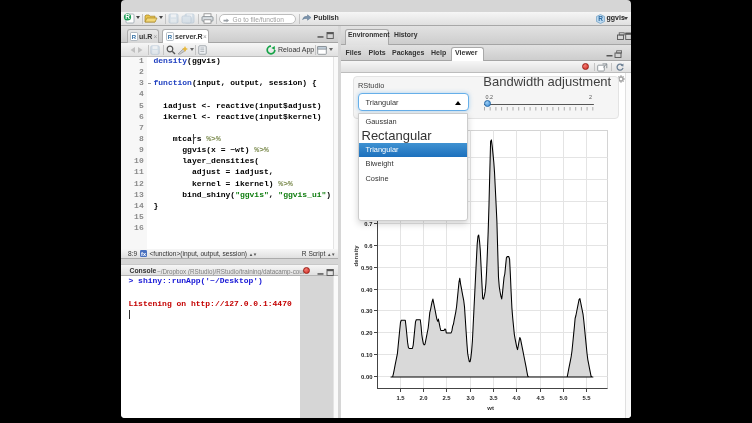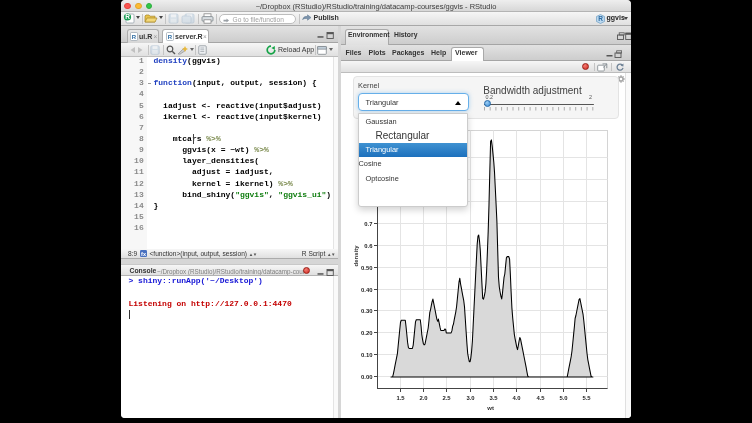--- a/index.html
+++ b/index.html
@@ -7,26 +7,20 @@
 .grad{background:linear-gradient(#f6f6f6,#e0e0e0)}
 .sep{position:absolute;width:1px;background:#c4c4c4}
 .tl{position:absolute;top:2.5px;width:6.6px;height:6.6px;border-radius:50%}
 .tabtxt{font-weight:bold;font-size:7px;color:#333}
 .mono{font-family:"Liberation Mono",monospace;font-size:8px;line-height:11.15px;white-space:pre;font-weight:bold}
 .icon{position:absolute}
 </style></head>
 <body>
 <div id="win">
 
- <div class="abs" style="left:0;top:0;width:510px;height:11.5px;background:linear-gradient(#eeeeee,#d7d7d7);border-bottom:1px solid #b4b4b4;border-radius:4px 4px 0 0">
-  <div class="tl" style="left:3.2px;background:#fb5450;border:0.5px solid #e1443f"></div>
-  <div class="tl" style="left:14px;background:#fdbb34;border:0.5px solid #e0a62e"></div>
-  <div class="tl" style="left:24.8px;background:#33c748;border:0.5px solid #2dad3f"></div>
-  <div class="abs" style="left:0;right:0;top:2px;text-align:center;font-size:7.5px;color:#3c3c3c">~/Dropbox (RStudio)/RStudio/training/datacamp-courses/ggvis - RStudio</div>
- </div>
 
  <div class="abs grad" style="left:0;top:11.5px;width:510px;height:14px;border-bottom:1px solid #a8a8a8">
 
   <svg class="icon" style="left:2px;top:1.5px" width="12" height="11">
         <rect x="3" y="1" width="8" height="9" rx="1" fill="#fff" stroke="#9aa4ad" stroke-width="0.8"></rect>
         <circle cx="4.5" cy="4" r="3.6" fill="#1b9e54"></circle>
         <text x="4.5" y="6.4" font-size="6.5" font-weight="bold" fill="#fff" text-anchor="middle">R</text>
       </svg>
   <div class="abs" style="left:14.5px;top:4px;border-left:2.5px solid transparent;border-right:2.5px solid transparent;border-top:3.5px solid #444"></div>
   <div class="sep" style="left:20.5px;top:2px;height:10px"></div>
@@ -195,21 +189,21 @@
  <div class="abs grad" style="left:0;top:264px;width:217px;height:11.5px;border-bottom:1px solid #b3b3b3;border-top:1px solid #c8c8c8">
   <div class="abs" style="left:8.5px;top:2.4px;font-size:6.8px;font-weight:bold">Console</div>
   <div class="abs" style="left:36px;top:2.6px;font-size:6.3px;color:#808080;width:150px;overflow:hidden;white-space:nowrap">~/Dropbox (RStudio)/RStudio/training/datacamp-cour</div>
   <div class="abs" style="left:182px;top:2.2px;width:7px;height:7px;border-radius:50%;background:radial-gradient(circle at 35% 30%,#f47c74,#cf2a20);border:0.5px solid #9a1d15"></div>
   <svg class="icon" style="left:196px;top:2.5px" width="17" height="9">
         <rect x="0.5" y="5.2" width="6" height="1.5" fill="#555"></rect>
         <rect x="10" y="1.5" width="6.3" height="6" fill="none" stroke="#555" stroke-width="0.9"></rect>
         <rect x="10" y="1.5" width="6.3" height="1.7" fill="#555"></rect>
       </svg>
  </div>
- <div class="abs" style="left:0;top:275.5px;width:217px;height:142.5px;background:#fff">
+ <div class="abs" style="left:0;top:275.5px;width:179px;height:142.5px;background:#fff">
   <pre class="mono abs" style="left:7.5px;top:-0.2px;line-height:11.3px"><span style="color:#1616d6">&gt; shiny::runApp('~/Desktop')</span>
 
 <span style="color:#c40000">Listening on http://127.0.0.1:4470</span></pre>
   <div class="abs" style="left:7.8px;top:34.5px;width:1px;height:9px;background:#333"></div>
   <div class="abs" style="left:212px;top:0;width:5px;height:142.5px;background:#fafafa;border-left:1px solid #e4e4e4"></div>
  </div>
 
  <div class="abs" style="left:220px;top:26px;width:290px;height:18.5px;background:linear-gradient(#e2e2e2,#cdcdcd);border-bottom:1px solid #a5a5a5">
   <div class="abs" style="left:3.5px;top:2.6px;width:44px;height:16px;background:linear-gradient(#f2f2f2,#e0e0e0);border:1px solid #a9a9a9;border-bottom:none;border-radius:3px 3px 0 0"></div>
   <div class="abs tabtxt" style="left:7px;top:5.4px;font-size:6.8px">Environment</div>
@@ -327,22 +321,22 @@
           <line x1="6" y1="4" x2="7.7" y2="4"></line>
           <line x1="1.4" y1="1.4" x2="2.6" y2="2.6"></line>
           <line x1="5.4" y1="5.4" x2="6.6" y2="6.6"></line>
           <line x1="6.6" y1="1.4" x2="5.4" y2="2.6"></line>
           <line x1="1.4" y1="6.6" x2="2.6" y2="5.4"></line>
         </g>
         <circle cx="4" cy="4" r="2" fill="none" stroke="#a6a6a6" stroke-width="1.4"></circle>
       </svg>
 
   <div class="abs" style="left:12px;top:3px;width:266px;height:43.5px;background:#f5f5f5;border:1px solid #e3e3e3;border-radius:4px"></div>
-  <div class="abs" style="left:17px;top:8.5px;font-size:7.4px;color:#404040">Kernel</div>
-  <div class="abs" style="left:142.3px;top:12px;font-size:10px;color:#404040">Bandwidth adjustment</div>
+  <div class="abs" style="left:17px;top:8.5px;font-size:7.4px;color:#404040">RStudio</div>
+  <div class="abs" style="left:142.3px;top:1px;font-size:13px;color:#404040">Bandwidth adjustment</div>
 
   <div class="abs" style="left:144.5px;top:21px;font-size:5.4px;color:#555">0.2</div>
   <div class="abs" style="left:248px;top:21px;font-size:5.4px;color:#555">2</div>
   <div class="abs" style="left:143px;top:31px;width:109.5px;height:1.4px;background:#555;border-radius:1px"></div>
   <div class="abs" style="left:143.2px;top:27.8px;width:7px;height:7px;border-radius:50%;background:radial-gradient(circle at 35% 30%,#9fd0f5,#3a8ad6);border:0.5px solid #2268a8"></div>
   <svg class="icon" style="left:143px;top:34.3px" width="112" height="4">
    <g stroke="#9a9a9a" stroke-width="0.8">
     <line x1="0.5" y1="0" x2="0.5" y2="3.5"></line>
           <line x1="6.2" y1="0" x2="6.2" y2="3.5"></line>
           <line x1="11.9" y1="0" x2="11.9" y2="3.5"></line>
@@ -364,22 +358,22 @@
           <line x1="103.1" y1="0" x2="103.1" y2="3.5"></line>
           <line x1="108.8" y1="0" x2="108.8" y2="3.5"></line>
    </g>
   </svg>
 
   <div class="abs" style="left:16.5px;top:20px;width:111px;height:18.5px;background:#fff;border:1px solid #66afe9;border-radius:4px;box-shadow:0 0 4px rgba(102,175,233,0.5)">
    <div class="abs" style="left:7px;top:4.6px;font-size:7.4px;color:#333">Triangular</div>
    <div class="abs" style="left:96.5px;top:7px;border-left:3.2px solid transparent;border-right:3.2px solid transparent;border-bottom:4.5px solid #000"></div>
   </div>
 
-  <div class="abs" style="left:16.5px;top:40px;width:110.5px;height:94px;background:#fff;border:1px solid #ccc;border-radius:0 0 3px 3px;box-shadow:0 3px 7px rgba(0,0,0,0.18);padding-top:1px">
+  <div class="abs" style="left:16.5px;top:40px;width:110.5px;height:108px;background:#fff;border:1px solid #ccc;border-radius:0 0 3px 3px;box-shadow:0 3px 7px rgba(0,0,0,0.18);padding-top:1px">
    <div style="height:14.3px;padding-left:7px;font-size:7.4px;line-height:14.3px;color:#333">Gaussian</div>
-   <div style="height:14.3px;padding-left:17px;font-size:10px;line-height:14.3px;color:#333">Rectangular</div>
+   <div style="height:14.3px;padding-left:3px;font-size:13px;line-height:14.3px;color:#333">Rectangular</div>
    <div style="height:14.3px;padding-left:7px;font-size:7.4px;line-height:14.3px;color:#fff;background:linear-gradient(#3f92d2,#1c70bd)">Triangular</div>
-   <div style="height:14.3px;font-size:7.4px;line-height:14.3px;color:#333">Cosine</div>
-   <div style="height:14.3px;padding-left:7px;font-size:7.4px;line-height:14.3px;color:#333">Optcosine</div>
+   <div style="height:14.3px;padding-left:7px;font-size:7.4px;line-height:14.3px;color:#333">Biweight</div>
+   <div style="height:14.3px;padding-left:7px;font-size:7.4px;line-height:14.3px;color:#333">Cosine</div>
   </div>
   <div class="abs" style="left:284px;top:0;width:6px;height:345.5px;background:#fafafa;border-left:1px solid #e0e0e0"></div>
  </div>
 </div>
 
 </body></html>

